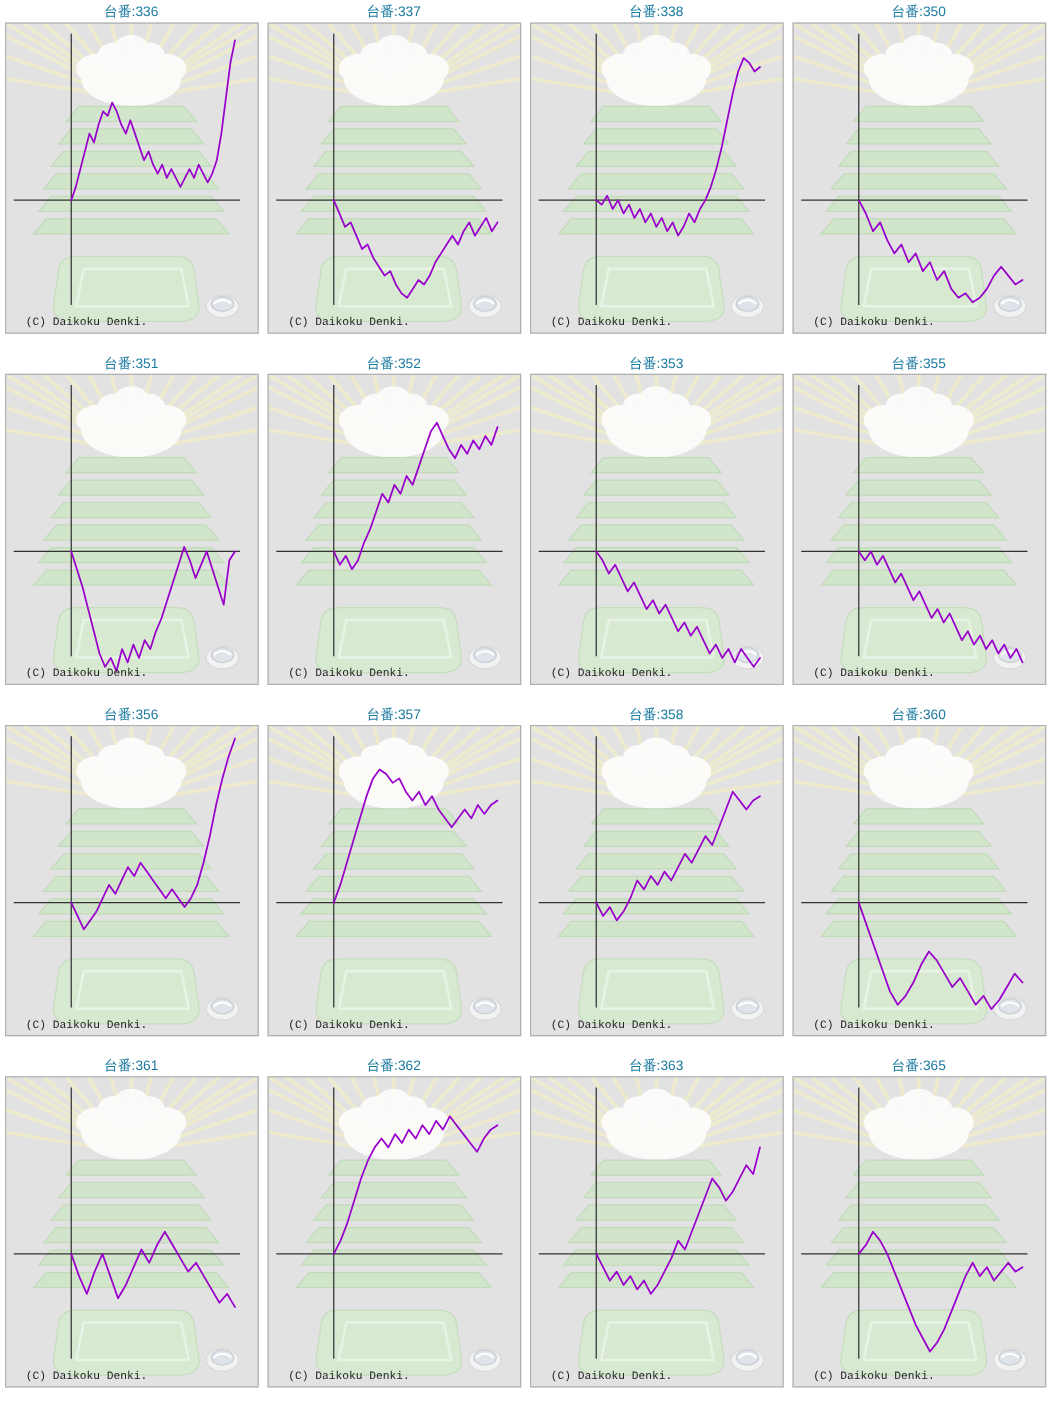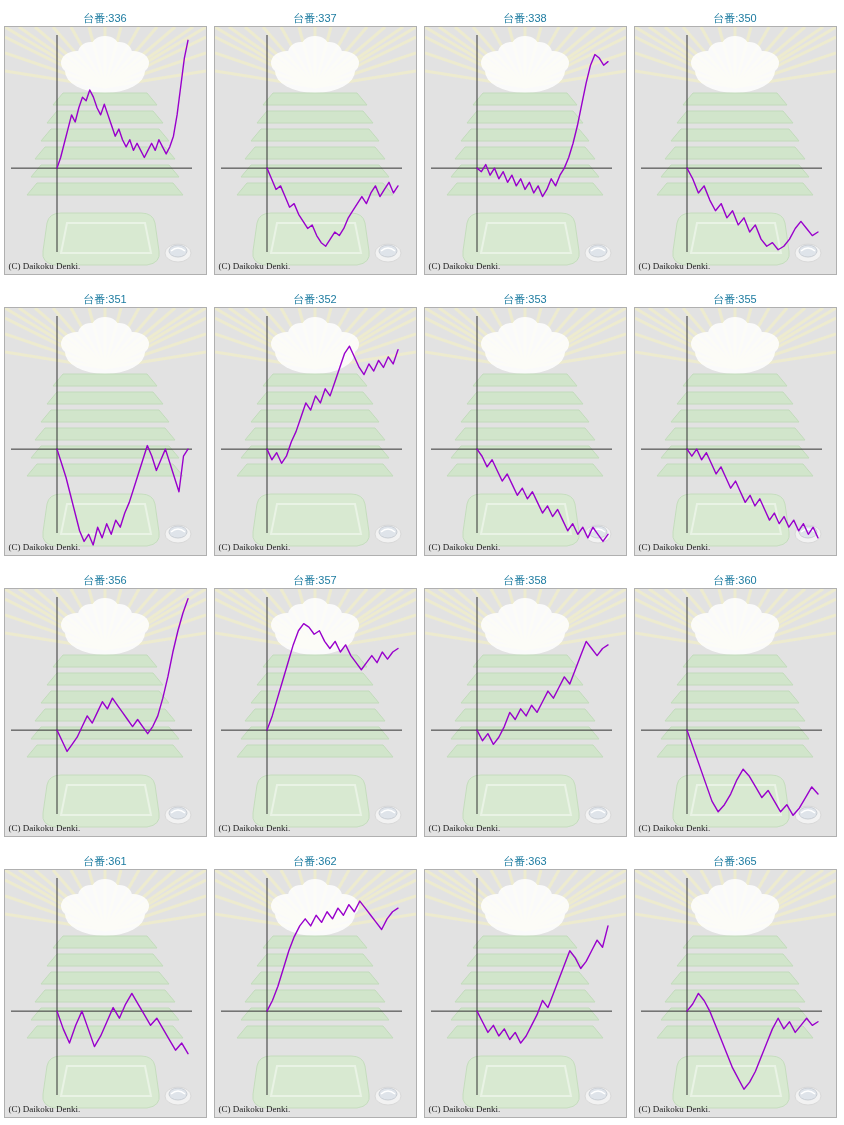--- a/index.html
+++ b/index.html
@@ -27,21 +27,21 @@
     box-sizing: border-box;
     padding: 0 1px;
     position: relative;
   }
   .cell-title {
     text-align: center;
     color: #1c7ba0;
     font-size: 11px;
     line-height: 16px;
     height: 16px;
-    padding-top: 10px;
+    padding-top: 2px;
     letter-spacing: 0px;
     white-space: nowrap;
   }
   .panel {
     position: relative;
     width: 203px;
     height: 249px;
     margin: 0 auto;
     background: #e0e0e0;
     border: 1px solid #b0b0b0;
@@ -57,25 +57,25 @@
     pointer-events: none;
   }
   .chartsvg {
     position: absolute;
     left: 0; top: 0;
     width: 201px;
     height: 247px;
   }
   .copyright {
     position: absolute;
-    left: 4px;
+    left: 16px;
     bottom: 3px;
     font-size: 9px;
     color: #222222;
-    font-family: Liberation Serif, serif;
+    font-family: Liberation Mono, monospace;
     white-space: nowrap;
     margin-top: 24px;
   }
 </style>
 </head>
 <body>
 
 <div id="grid">
     <div class="cell">
       <div class="cell-title">台番:336</div>

